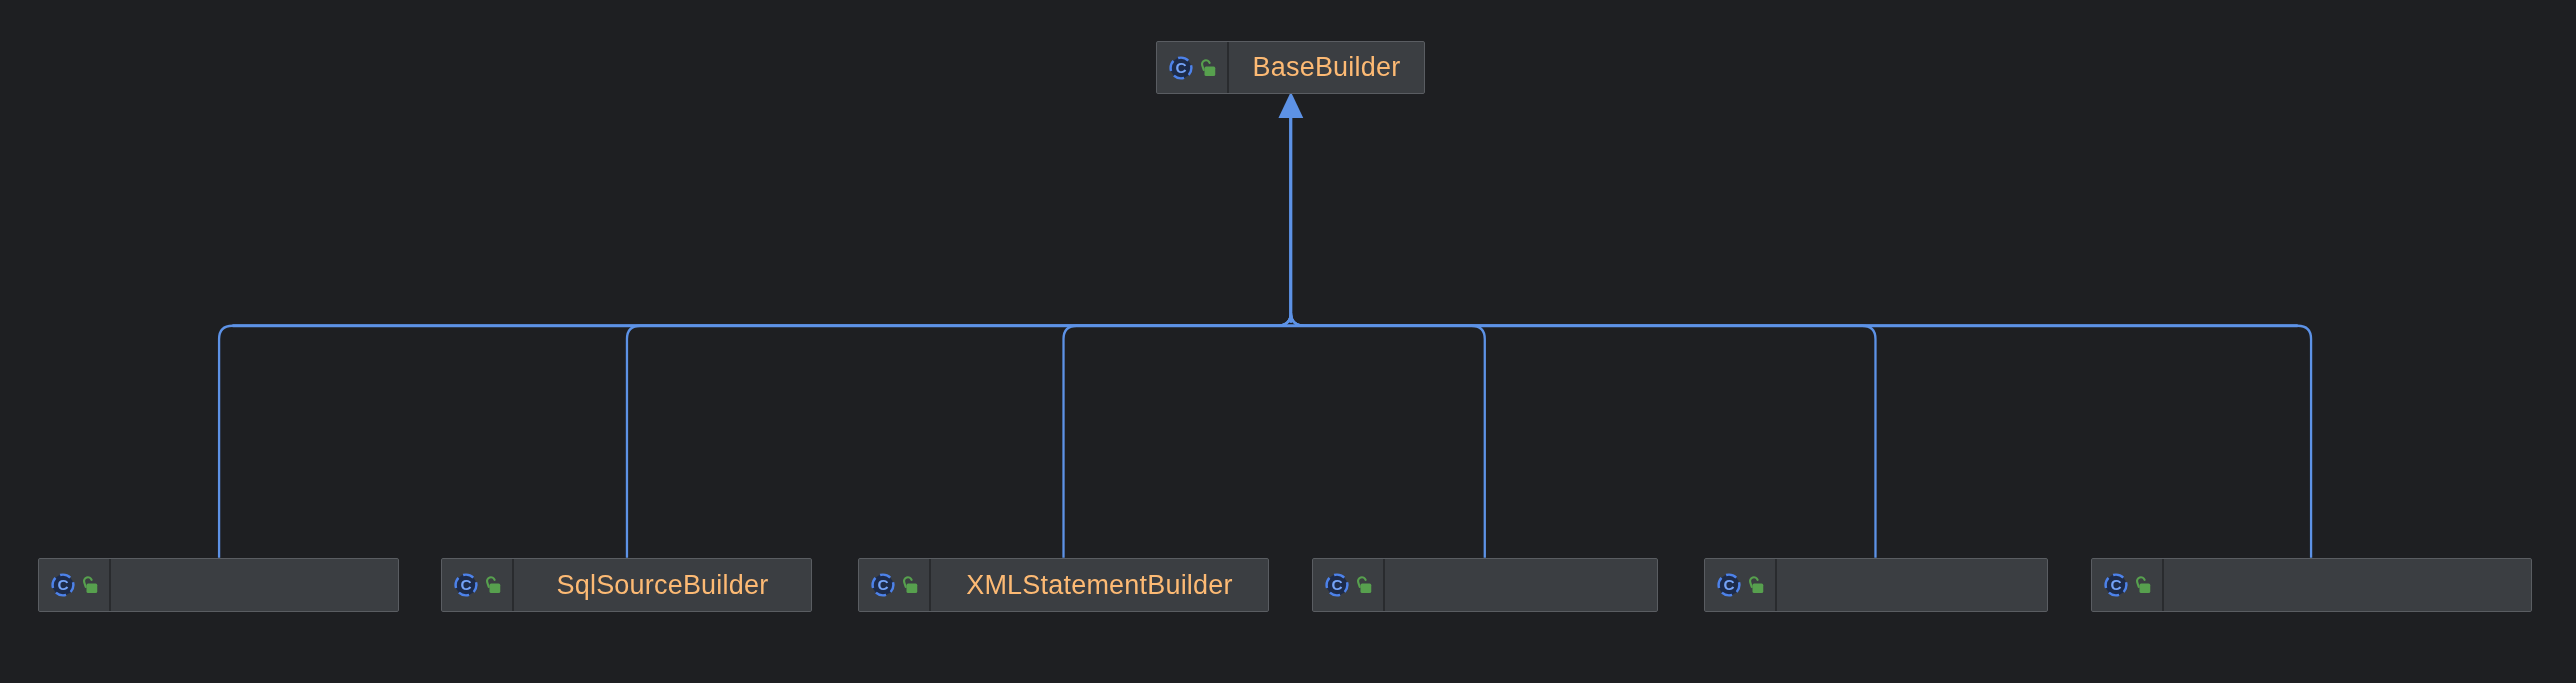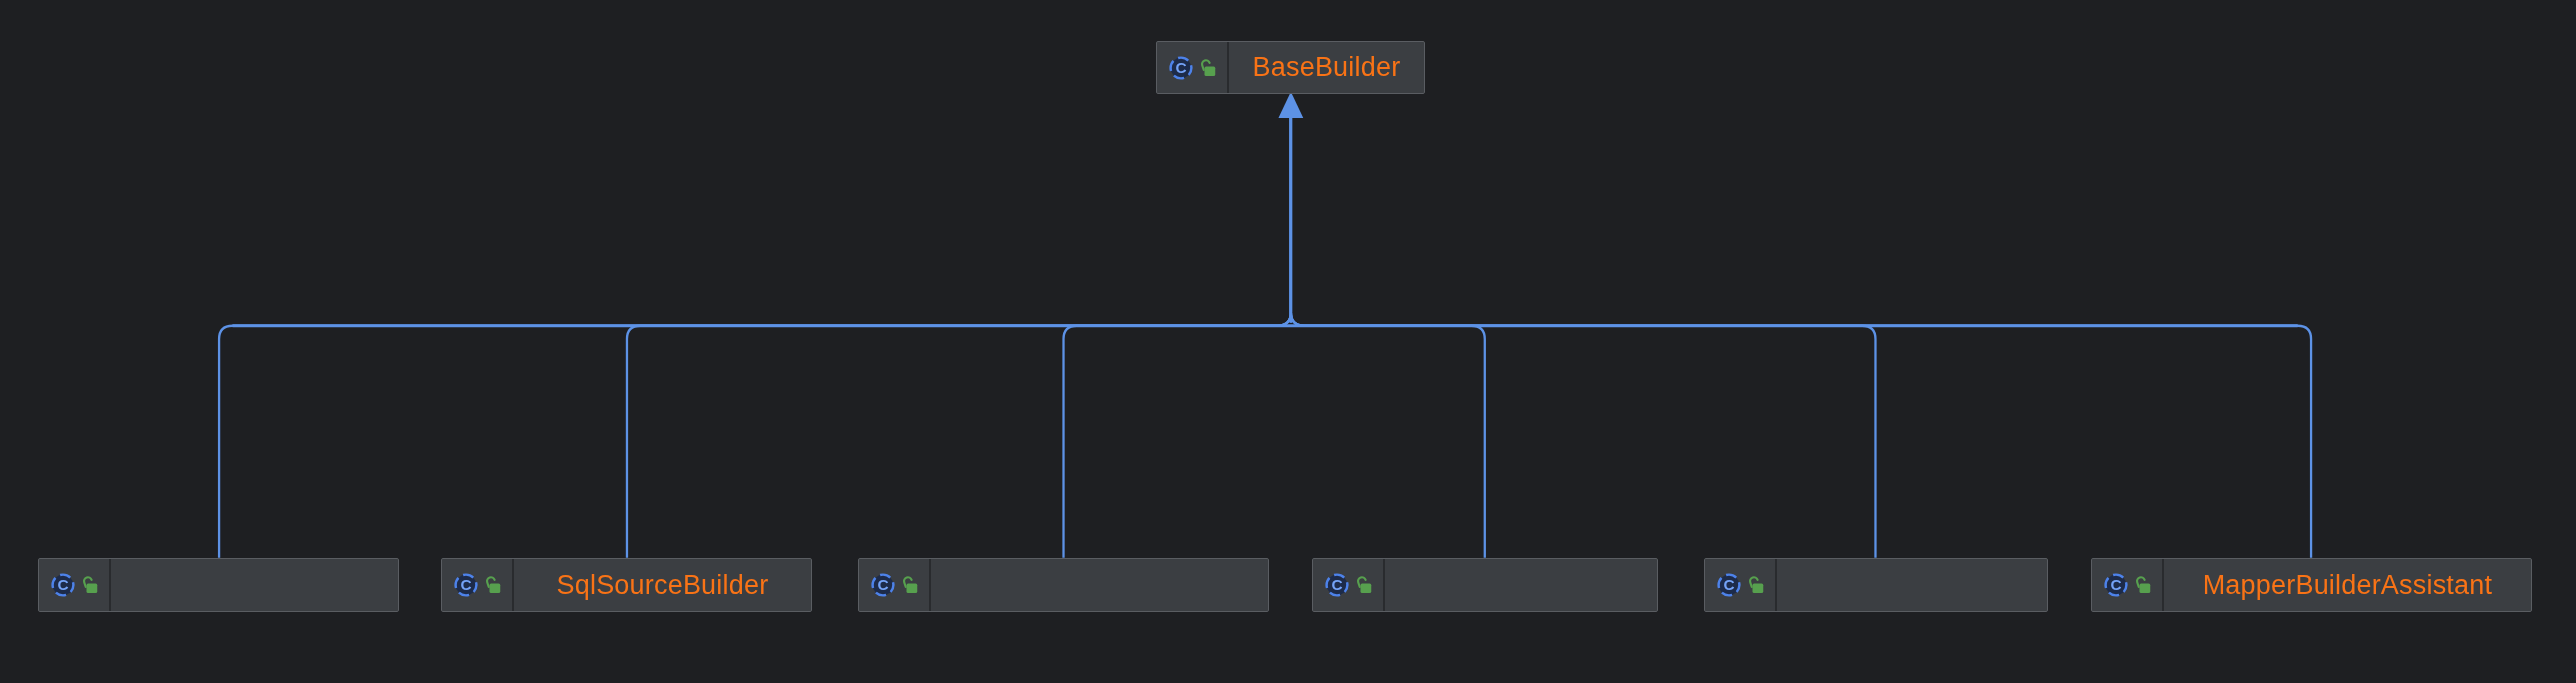--- a/index.html
+++ b/index.html
@@ -45,21 +45,21 @@
   .lock-icon  { width: 20px; height: 20px; flex: 0 0 auto; }
   .cell-divider {
     width: 1.9px;
     height: 100%;
     background: #292b2e;
     flex: 0 0 auto;
   }
   .node-label {
     flex: 1 1 auto;
     text-align: center;
-    color: #f97316;
+    color: #fdba74;
     font-size: 27px;
     letter-spacing: 0.2px;
     padding: 0 21px;
     white-space: nowrap;
     line-height: 1;
   }
 </style>
 </head>
 <body>
 
@@ -128,20 +128,21 @@
       <svg class="class-icon" viewBox="0 0 16 16">
         <circle cx="8" cy="8" r="6.4" fill="#1d2b4a" stroke="#4d82ea" stroke-width="1.5" stroke-dasharray="6.7 3.35" stroke-dashoffset="2"></circle>
         <text x="8" y="11.3" font-size="9.5" font-weight="700" fill="#74a2f6" text-anchor="middle" font-family="Liberation Sans, sans-serif">C</text>
       </svg>
       <svg class="lock-icon" viewBox="0 0 16 16">
         <path d="M4.6 9.6 L3.4 5.9 A3.1 3.1 0 0 1 9.3 3.9" fill="none" stroke="#57a04e" stroke-width="1.7" stroke-linecap="round"></path>
         <rect x="5.2" y="6.8" width="8.6" height="7.6" rx="1.3" fill="#57a04e"></rect>
       </svg>
     </span>
     <span class="cell-divider"></span>
+    <span class="node-label">XMLStatementBuilder</span>
   </div>
 
   <div class="node" style="left:1312px; top:558px; width:346px; height:54px;">
     <span class="icon-cell">
       <svg class="class-icon" viewBox="0 0 16 16">
         <circle cx="8" cy="8" r="6.4" fill="#1d2b4a" stroke="#4d82ea" stroke-width="1.5" stroke-dasharray="6.7 3.35" stroke-dashoffset="2"></circle>
         <text x="8" y="11.3" font-size="9.5" font-weight="700" fill="#74a2f6" text-anchor="middle" font-family="Liberation Sans, sans-serif">C</text>
       </svg>
       <svg class="lock-icon" viewBox="0 0 16 16">
         <path d="M4.6 9.6 L3.4 5.9 A3.1 3.1 0 0 1 9.3 3.9" fill="none" stroke="#57a04e" stroke-width="1.7" stroke-linecap="round"></path>
@@ -170,17 +171,16 @@
       <svg class="class-icon" viewBox="0 0 16 16">
         <circle cx="8" cy="8" r="6.4" fill="#1d2b4a" stroke="#4d82ea" stroke-width="1.5" stroke-dasharray="6.7 3.35" stroke-dashoffset="2"></circle>
         <text x="8" y="11.3" font-size="9.5" font-weight="700" fill="#74a2f6" text-anchor="middle" font-family="Liberation Sans, sans-serif">C</text>
       </svg>
       <svg class="lock-icon" viewBox="0 0 16 16">
         <path d="M4.6 9.6 L3.4 5.9 A3.1 3.1 0 0 1 9.3 3.9" fill="none" stroke="#57a04e" stroke-width="1.7" stroke-linecap="round"></path>
         <rect x="5.2" y="6.8" width="8.6" height="7.6" rx="1.3" fill="#57a04e"></rect>
       </svg>
     </span>
     <span class="cell-divider"></span>
-    <span class="node-label">MapperBuilderAssistant</span>
   </div>
 
 </div>
 
 
 </body></html>

